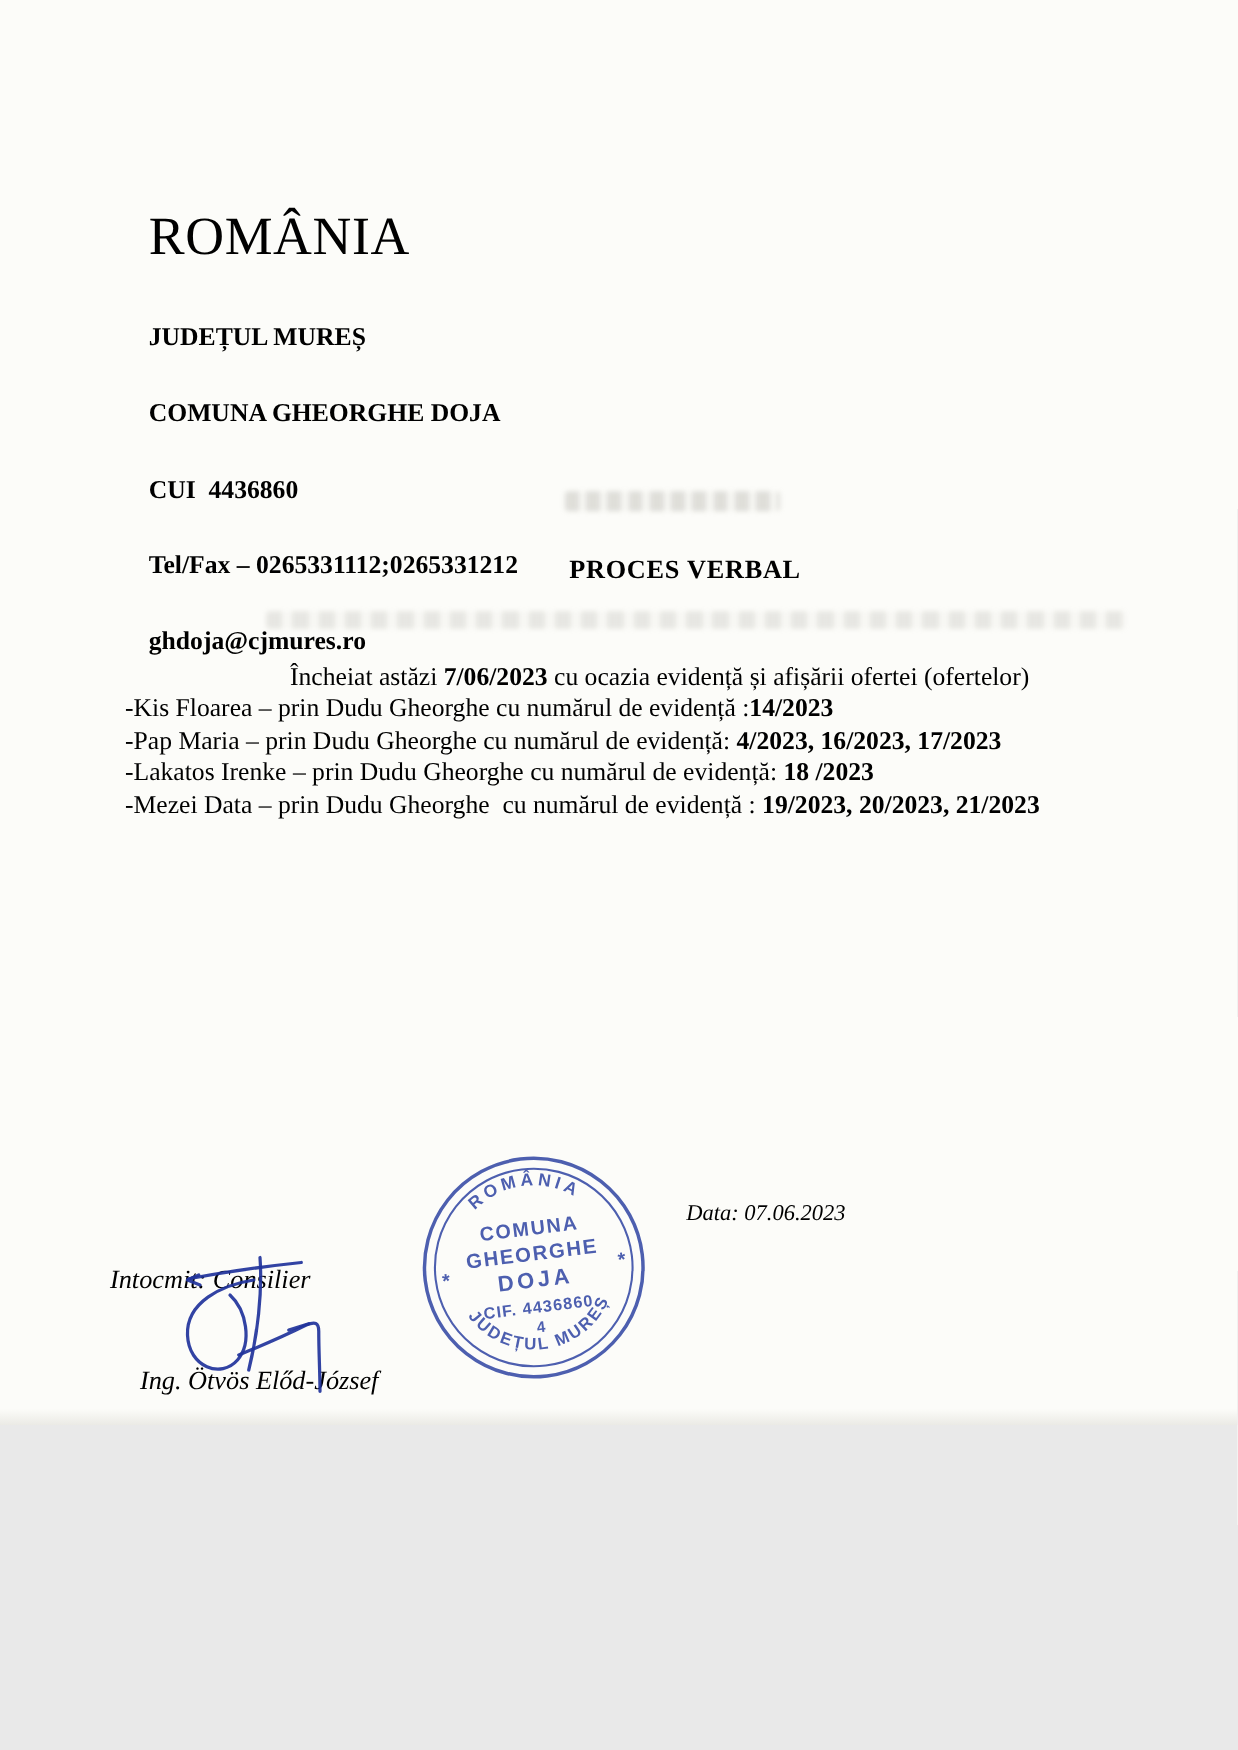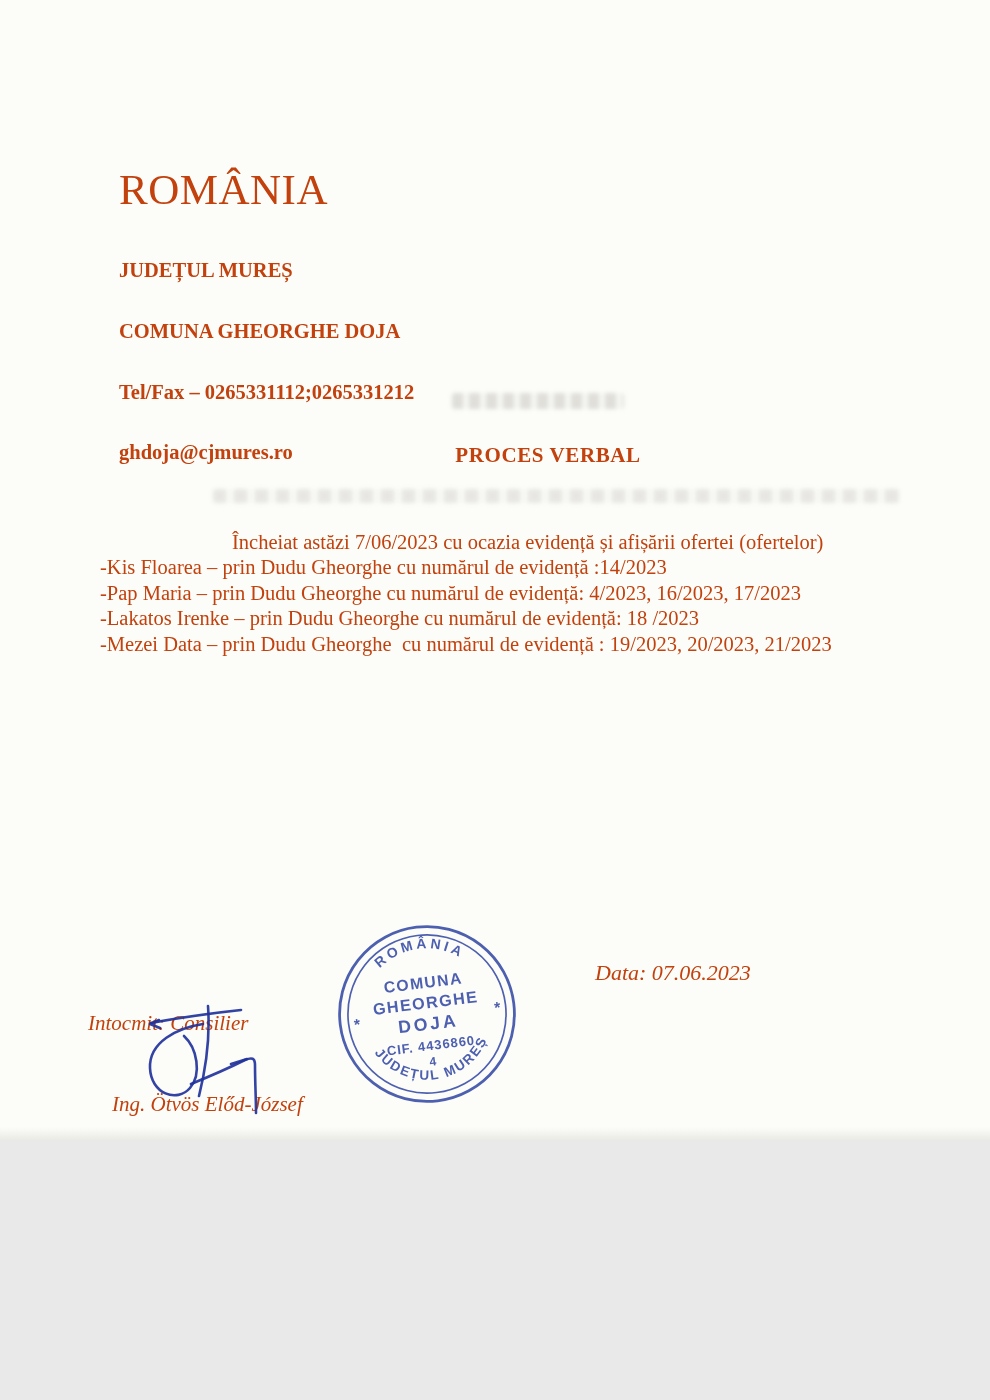--- a/index.html
+++ b/index.html
@@ -1,19 +1,19 @@
 <!DOCTYPE html>
 <html><head>
 <meta charset="utf-8">
 <style>
   html,body { margin:0; padding:0; background:#e9e9e9; }
   .page {
     position:relative; width:990px; height:1140px; margin:0 auto;
     background:#fcfcf9; overflow:hidden;
-    font-family:"Liberation Serif", serif; color:#c2410c;
+    font-family:"Liberation Serif", serif; color:#000000;
   }
   
   .letterhead { position:absolute; left:119px; top:129px; white-space:pre; }
   .lh-country { font-size:43px; line-height:50px; font-weight:400; letter-spacing:0.5px; margin-bottom:7px; }
   .lh-line { font-size:20.5px; font-weight:bold; line-height:24.8px; }
   
   .doc-title {
     position:absolute; top:429px; left:0; width:100%; box-sizing:border-box; padding-left:70px;
     text-align:center; font-size:21px; font-weight:bold; letter-spacing:0.6px; white-space:pre;margin-left:18px;
   }
@@ -28,44 +28,45 @@
     background:repeating-linear-gradient(90deg, rgba(150,148,138,0.20) 0 13px, rgba(150,148,138,0.04) 13px 21px);
   }
   .scan-edge {
     position:absolute; left:0; bottom:0; width:100%; height:13px;
     background:linear-gradient(to bottom, rgba(110,105,85,0) 0%, rgba(110,105,85,0.12) 100%);
   }
   
   .body-block { position:absolute; left:100px; top:530px; width:860px; font-size:20.5px; line-height:25.4px; }
   .body-block .line { white-space:pre; }
   .line-indent { padding-left:132px; }
-  .body-block b { font-weight:normal; }
+  .body-block b { font-weight:bold; }
   
   .prepared { position:absolute; left:88px; top:956px; font-style:italic; font-size:21px; line-height:27px; white-space:pre; }
   .prepared .l2 { margin-left:24px; }
-  .date-line { position:absolute; left:595px; top:960px; font-style:italic; font-size:22px; white-space:pre;text-align:right; }
+  .date-line { position:absolute; left:549px; top:960px; font-style:italic; font-size:18px; white-space:pre;text-align:right; }
   
   .stamp { position:absolute; left:334px; top:921px; width:186px; height:186px; opacity:0.9; }
   .stamp svg { width:100%; height:100%; filter:blur(0.35px); }
   .stamp .ring { fill:none; stroke:#3b4fa8; }
   .stamp text, .stamp textPath { fill:#3b4fa8; font-family:"Liberation Sans", sans-serif; font-weight:bold; }
   
   .signature { position:absolute; left:133px; top:1000px; width:125px; height:118px; }
   .signature svg { width:100%; height:100%; }
   .signature path { fill:none; stroke:#21339b; stroke-width:2.6; stroke-linecap:round; stroke-linejoin:round; opacity:0.92; }
 </style>
 </head>
 <body>
 
 <div class="page">
 
   <header class="letterhead">
     <div class="lh-country">ROMÂNIA</div>
     <div class="lh-line">JUDEȚUL MUREȘ</div>
     <div class="lh-line">COMUNA GHEORGHE DOJA</div>
+    <div class="lh-line">CUI  4436860</div>
     <div class="lh-line">Tel/Fax – 0265331112;0265331212</div>
     <div class="lh-line">ghdoja@cjmures.ro</div>
   </header>
 
   <div class="ghost ghost-title"></div>
   <div class="ghost ghost-line"></div>
 
   <h1 class="doc-title">PROCES VERBAL</h1>
 
   <main class="body-block">

